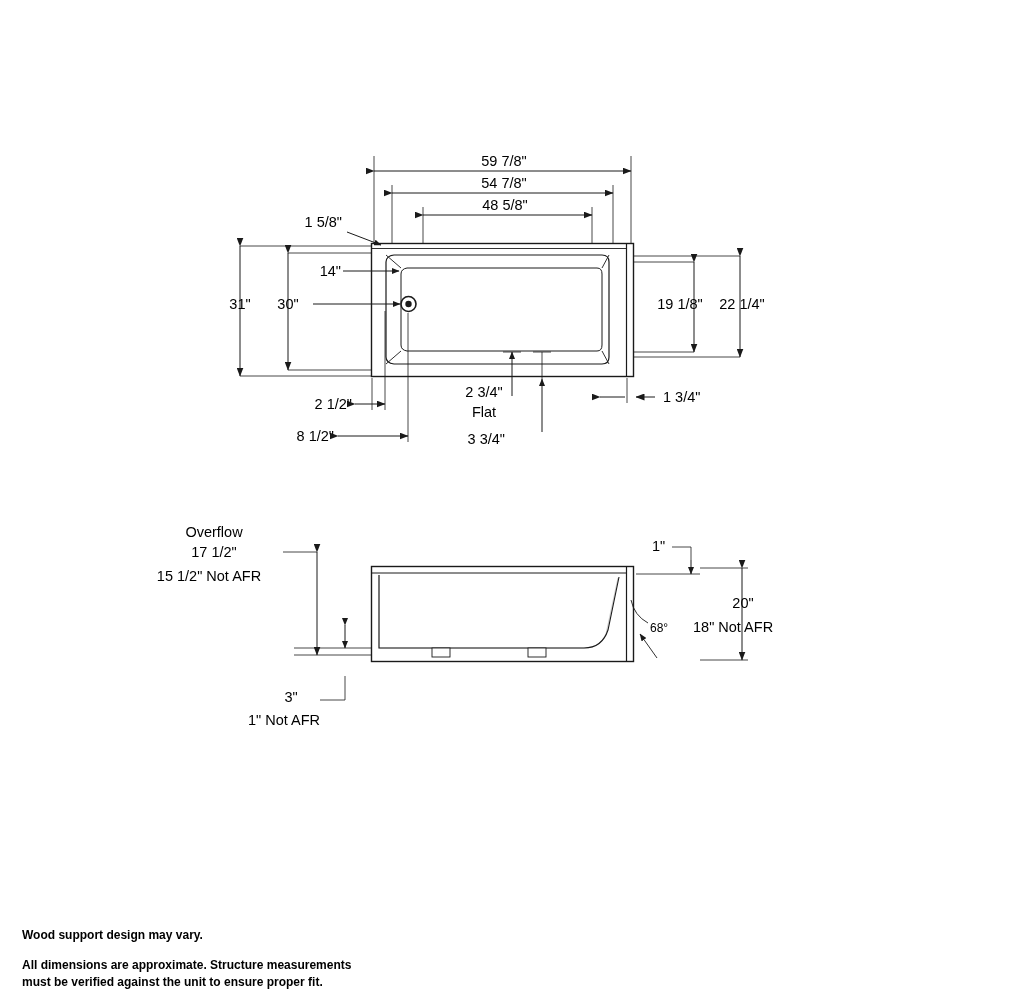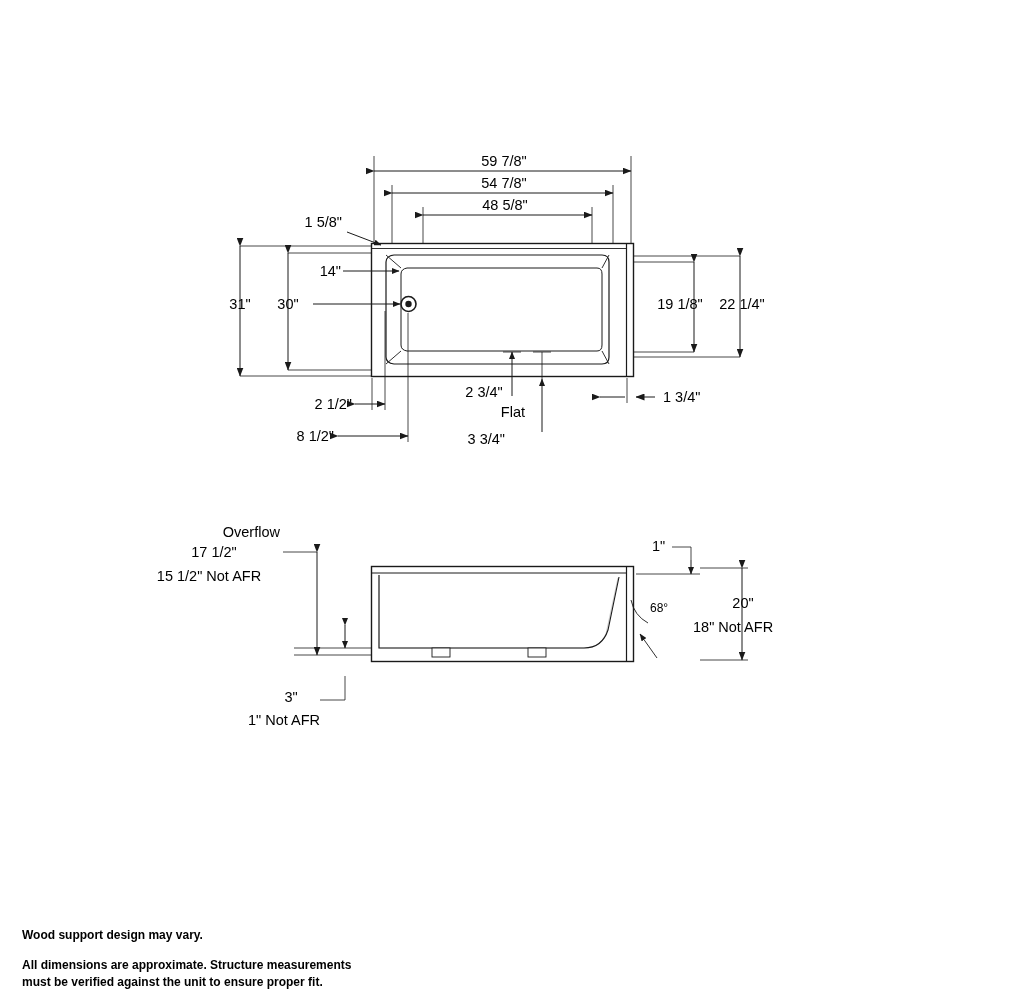--- a/index.html
+++ b/index.html
@@ -216,31 +216,31 @@
   <div class="lbl c" style="left:214px; top:296px; width:52px;">31"</div>
   <div class="lbl c" style="left:262px; top:296px; width:52px;">30"</div>
 
   <div class="lbl c" style="left:645px; top:296px; width:70px;">19 1/8"</div>
   <div class="lbl c" style="left:706px; top:296px; width:72px;">22 1/4"</div>
 
   <div class="lbl r" style="left:286px; top:396px; width:66px;">2 1/2"</div>
   <div class="lbl r" style="left:266px; top:428px; width:68px;">8 1/2"</div>
 
   <div class="lbl c" style="left:443px; top:384px; width:82px;">2 3/4"</div>
-  <div class="lbl c" style="left:443px; top:404px; width:82px;text-align:right;">Flat</div>
+  <div class="lbl c" style="left:443px; top:404px; width:82px;">Flat</div>
   <div class="lbl r" style="left:437px; top:431px; width:68px;">3 3/4"</div>
 
   <div class="lbl" style="left:663px; top:389px;">1 3/4"</div>
 
-  <div class="lbl c" style="left:148px; top:524px; width:132px;text-align:right;">Overflow</div>
+  <div class="lbl c" style="left:148px; top:524px; width:132px;">Overflow</div>
   <div class="lbl c" style="left:148px; top:544px; width:132px;">17 1/2"</div>
   <div class="lbl c" style="left:138px; top:568px; width:142px;">15 1/2" Not AFR</div>
 
   <div class="lbl" style="left:652px; top:538px;">1"</div>
-  <div class="lbl deg" style="left:650px; top:600px;">68°</div>
+  <div class="lbl deg" style="left:650px; top:620px;">68°</div>
 
   <div class="lbl c" style="left:710px; top:595px; width:66px;">20"</div>
   <div class="lbl" style="left:693px; top:619px;">18" Not AFR</div>
 
   <div class="lbl c" style="left:264px; top:689px; width:54px;">3"</div>
   <div class="lbl" style="left:248px; top:712px;">1" Not AFR</div>
 
   <div class="note" style="left:22px; top:927px;">Wood support design may vary.</div>
   <div class="note" style="left:22px; top:957px;">All dimensions are approximate. Structure measurements
 must be verified against the unit to ensure proper fit.</div>

